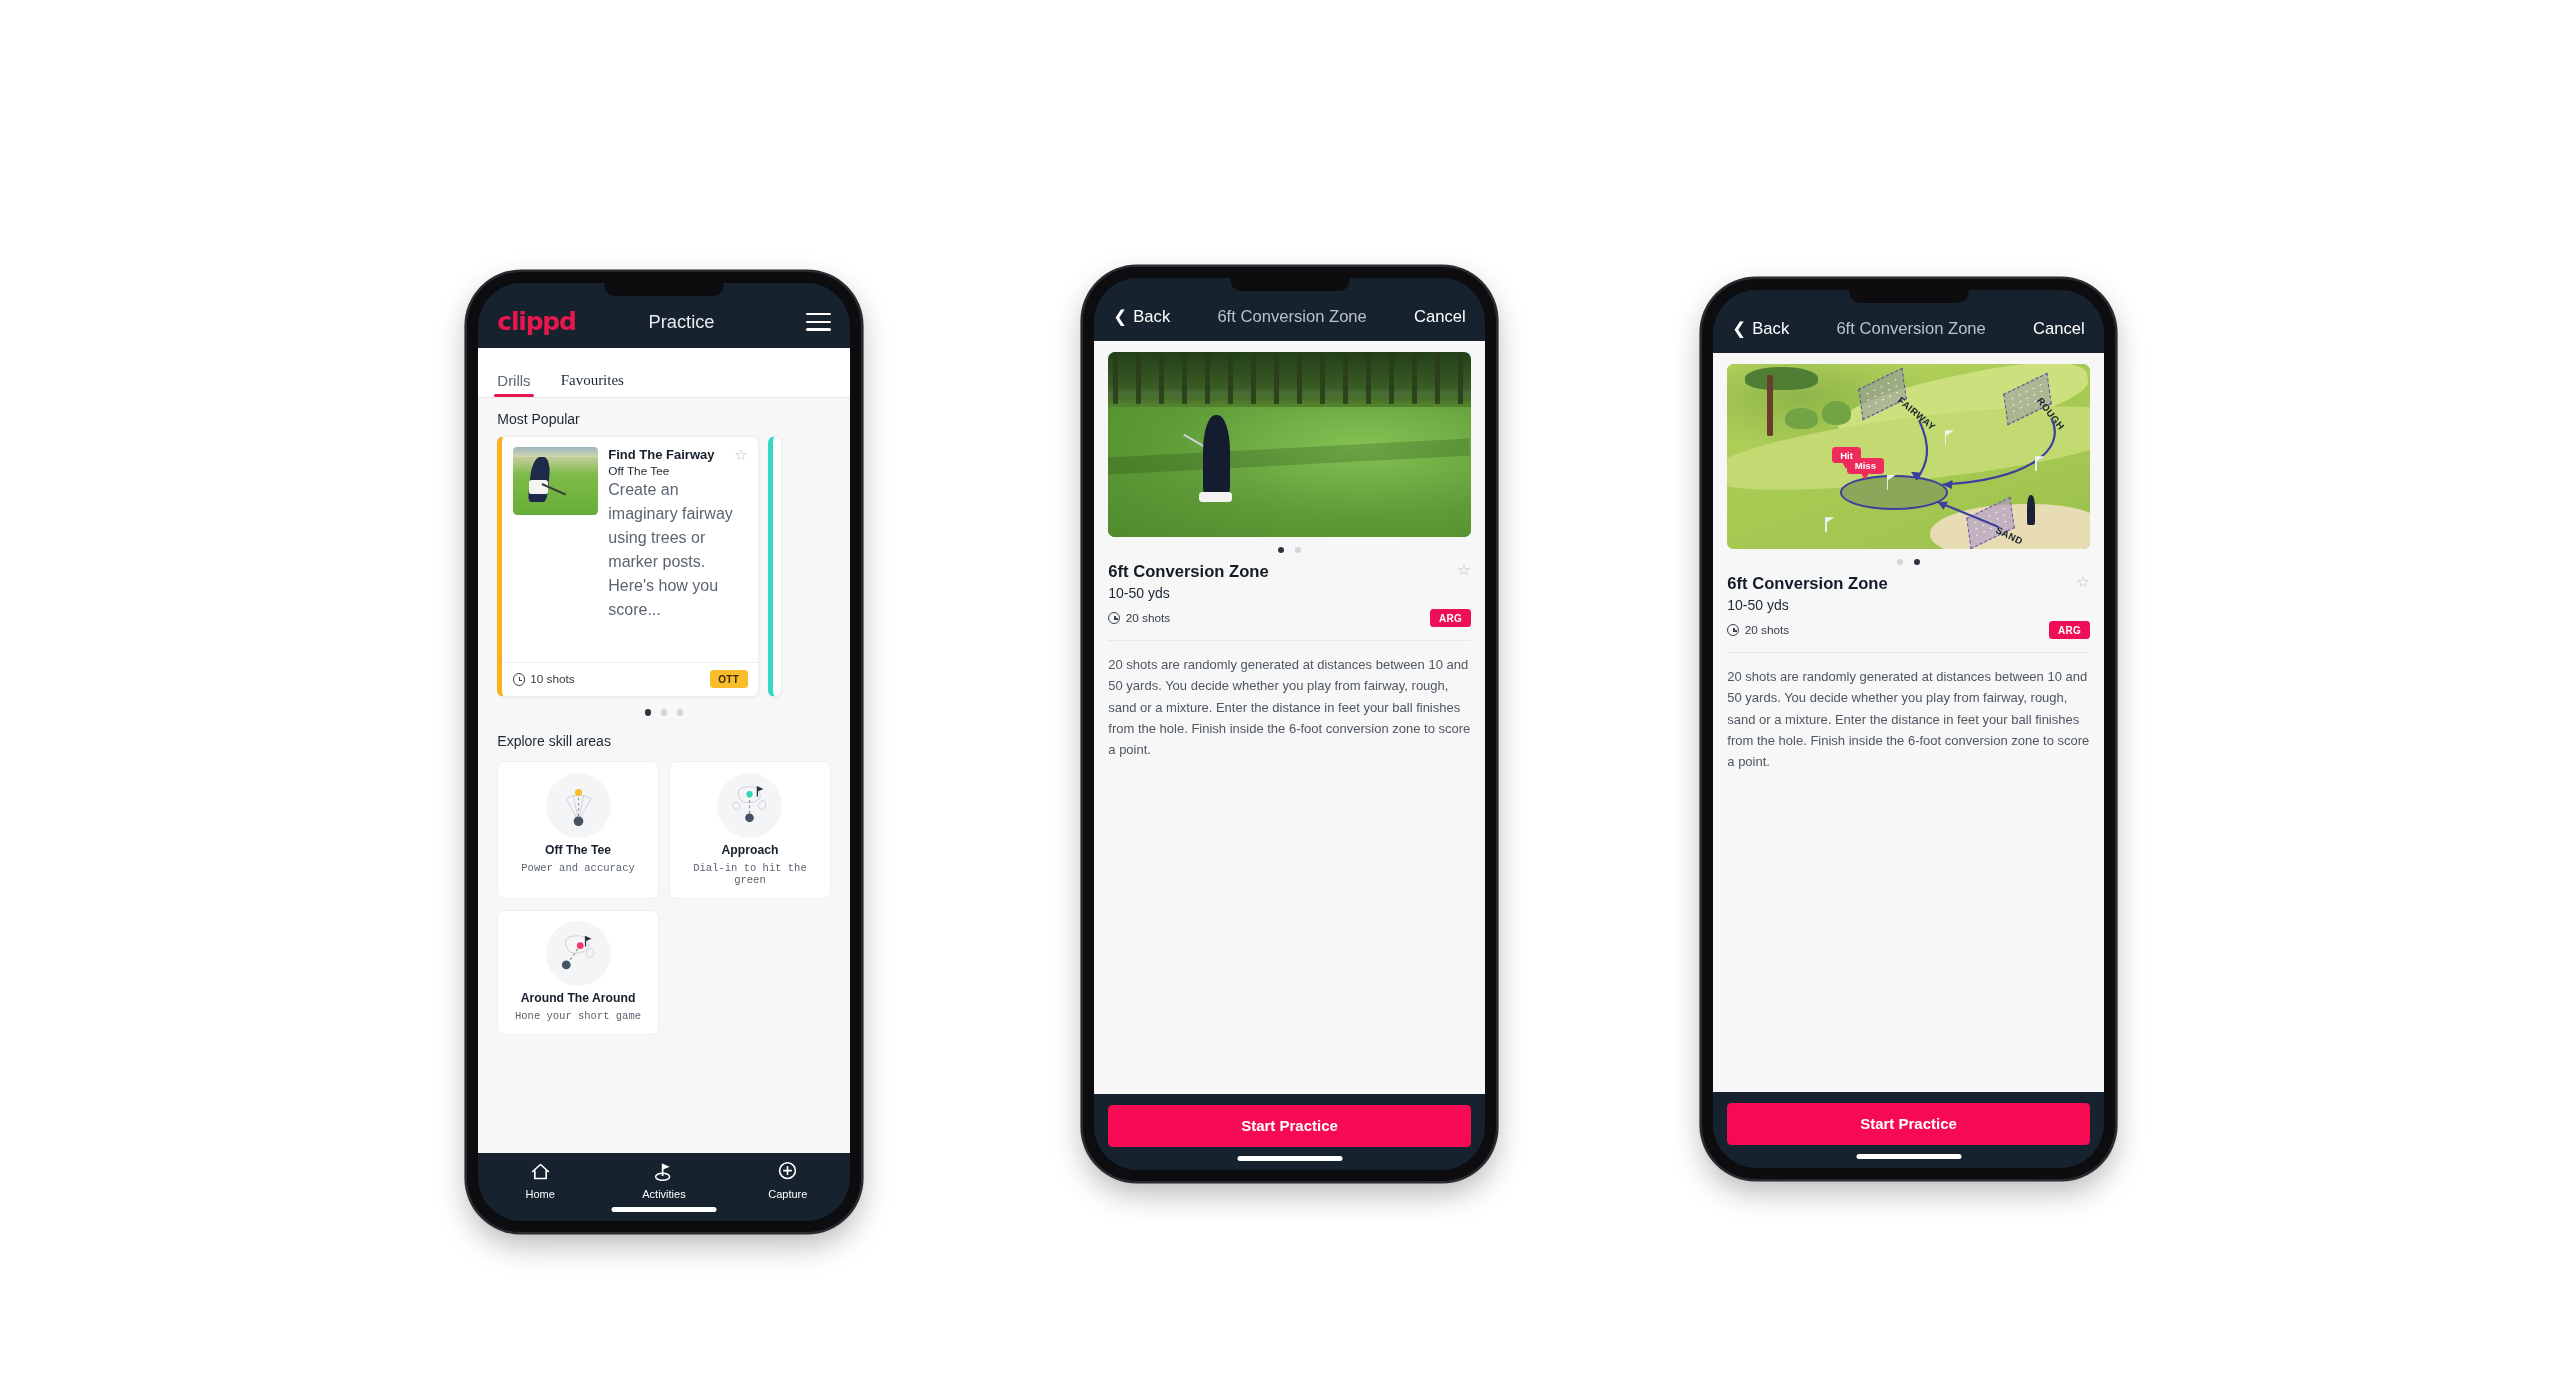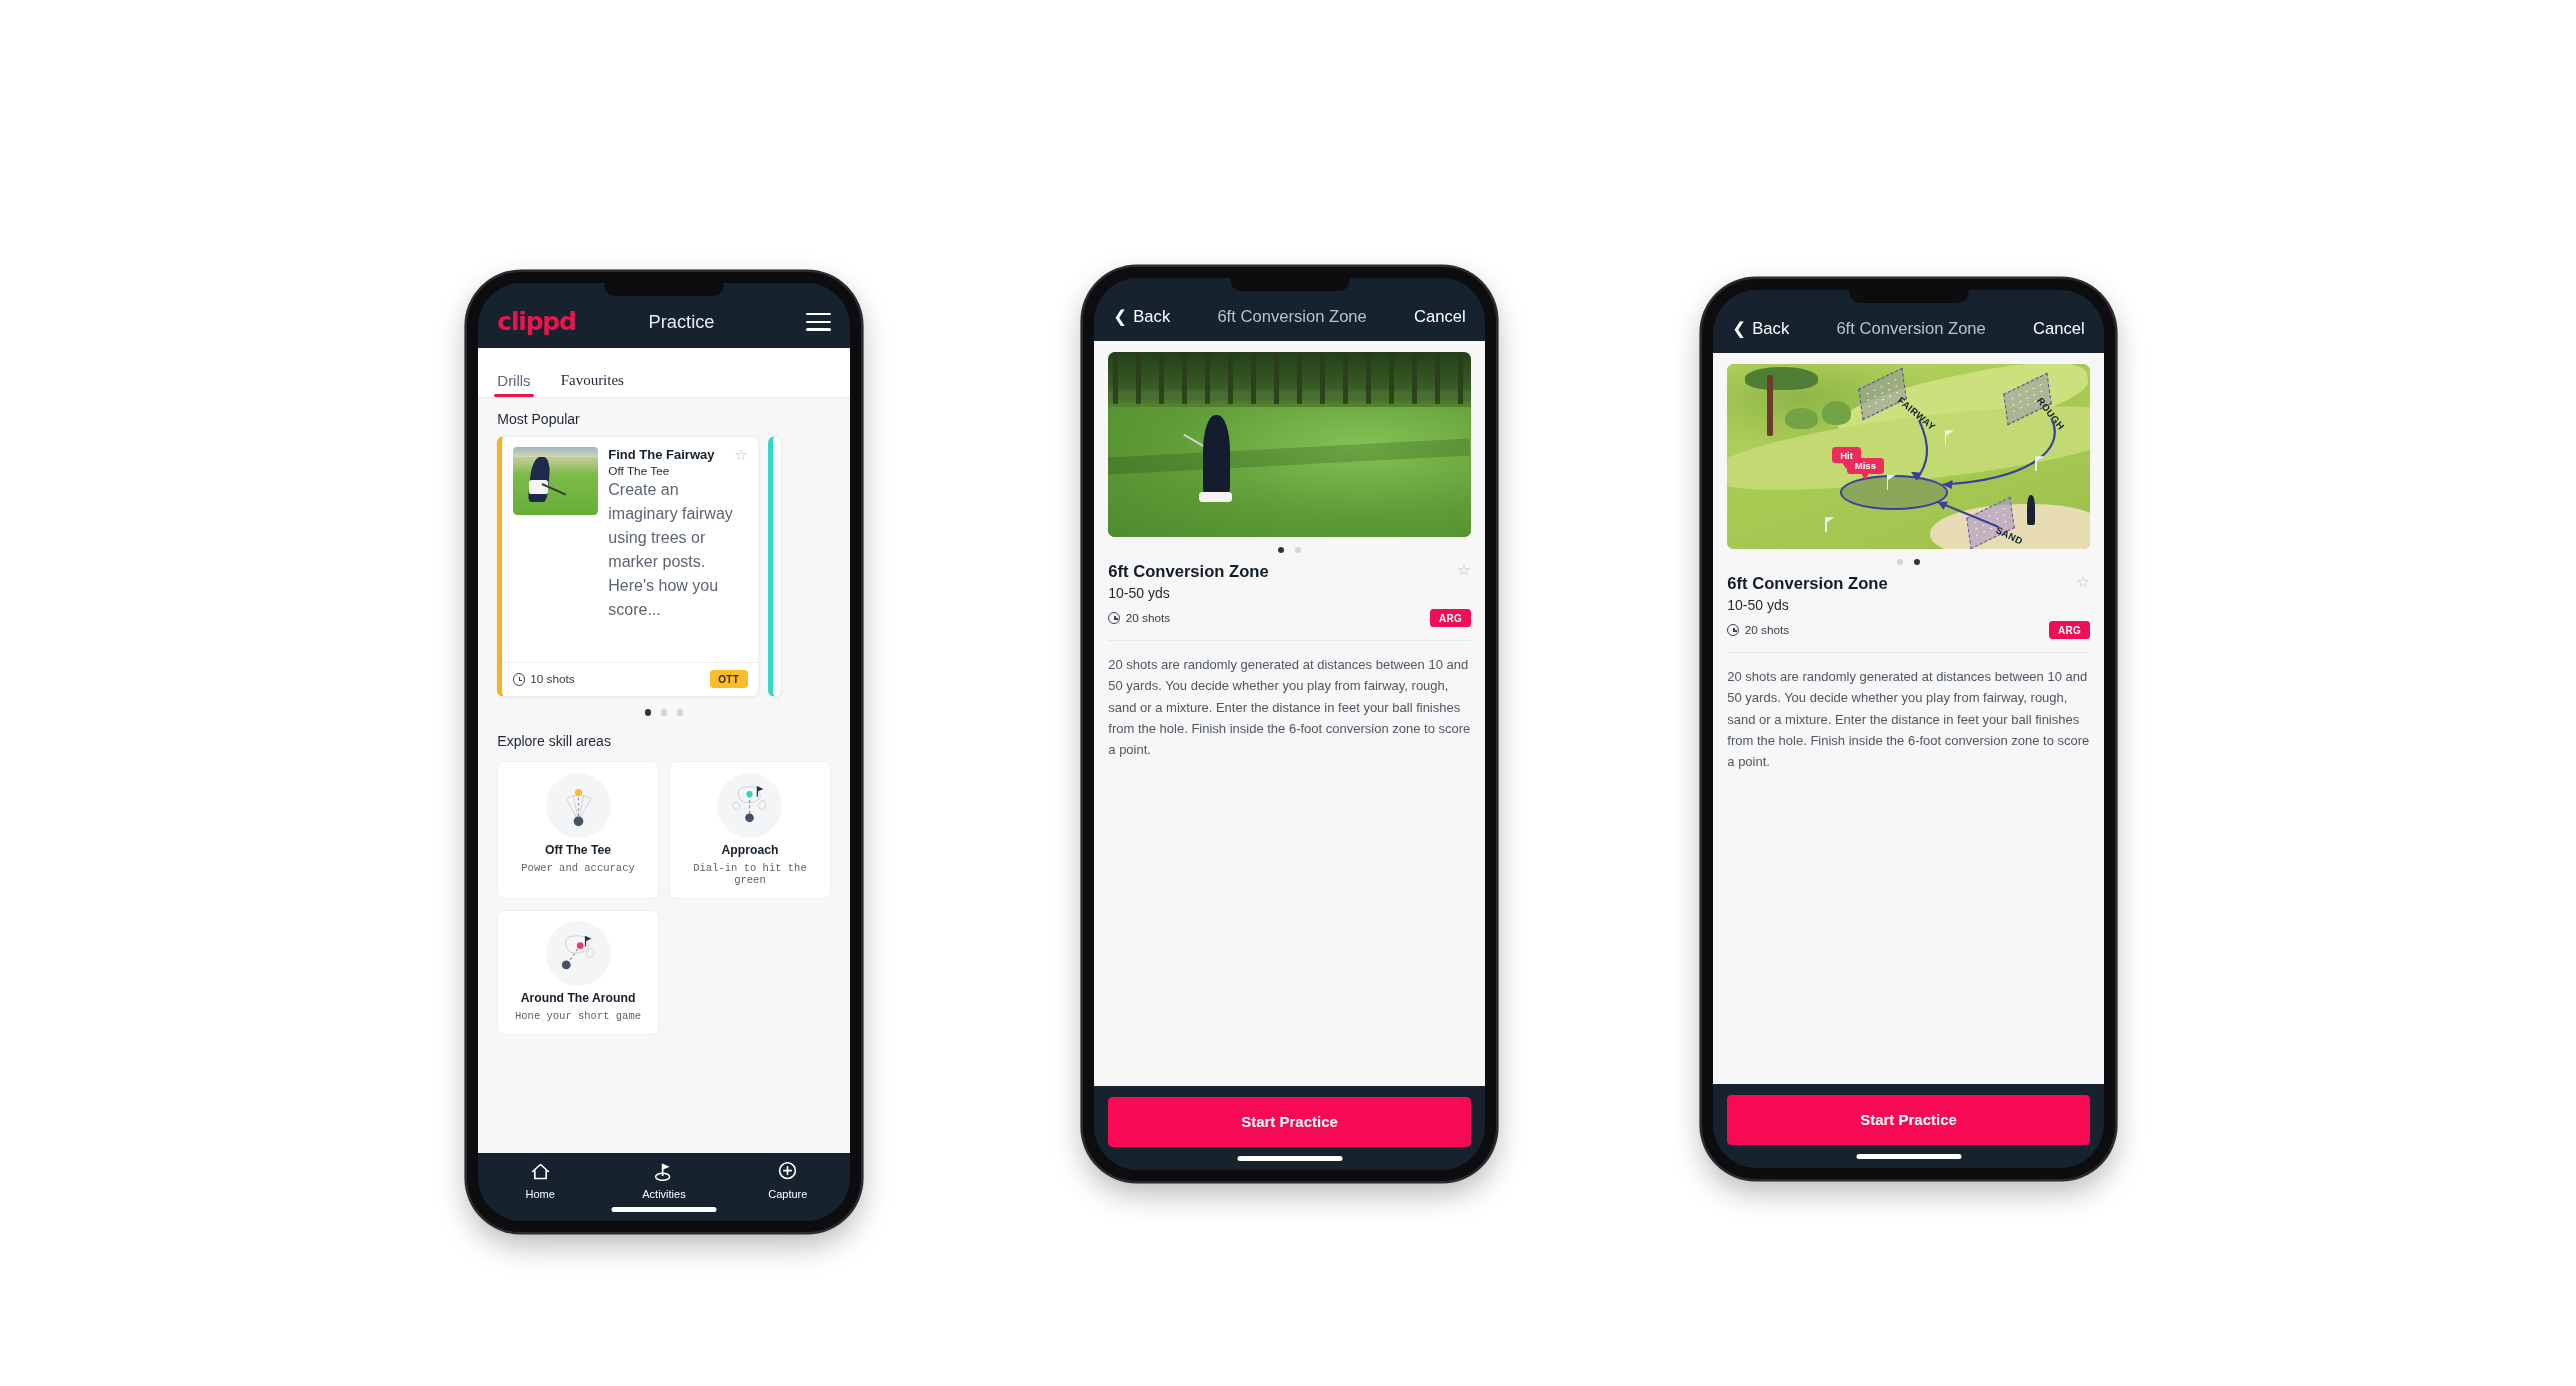--- a/index.html
+++ b/index.html
@@ -275,21 +275,21 @@
   .d-card { background:transparent; }
   .d-row { display:flex; align-items:flex-start; justify-content:space-between; }
   .d-name { font-size:16.6px; font-weight:700; color:#131c26; }
   .d-dist { font-size:14px; color:#1d2733; margin-top:2.6px; }
   .d-meta { display:flex; align-items:center; justify-content:space-between; margin-top:8.7px; }
   .d-hr { height:0.9px; background:#e6e8ea; margin:12.2px 0 14px 0; }
   .d-desc { font-size:13px; line-height:1.62; color:#4e5762; }
 
   .d-footer { flex:0 0 auto; background:#16222e; padding: 10.5px 14px 23px 14px; }
   .start-btn {
-    width:100%; height:50px; background:#f50a53; color:#fff;
+    width:100%; height:42px; background:#f50a53; color:#fff;
     border:none; border-radius:4.4px; font-size:15px; font-weight:700;
     font-family:"Liberation Sans", sans-serif; cursor:pointer;
   }
 </style>
 </head>
 <body>
 
 <div class="stage">
 
   <div class="phone" id="phone1">

